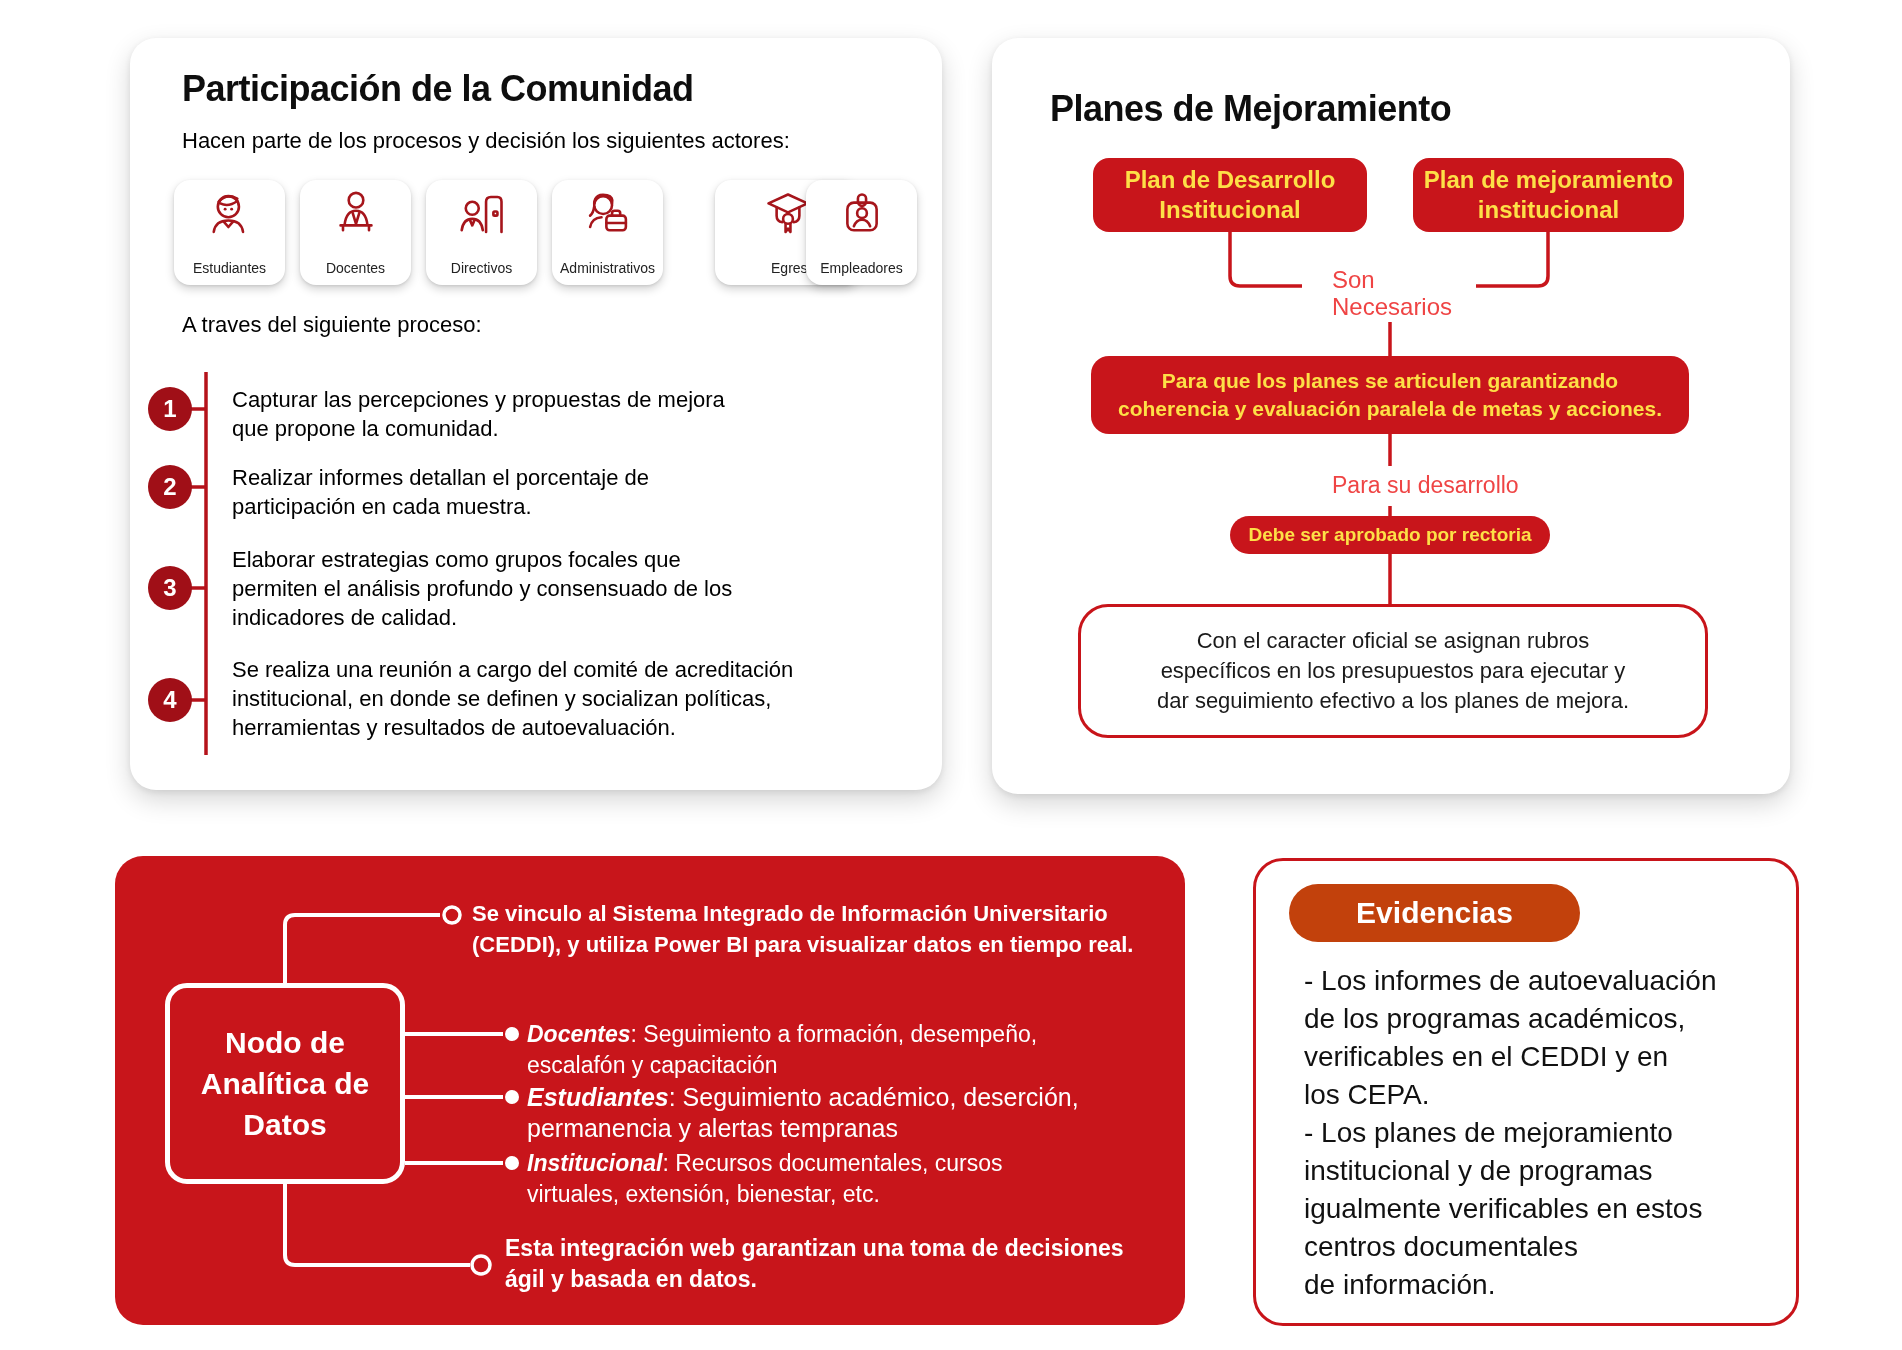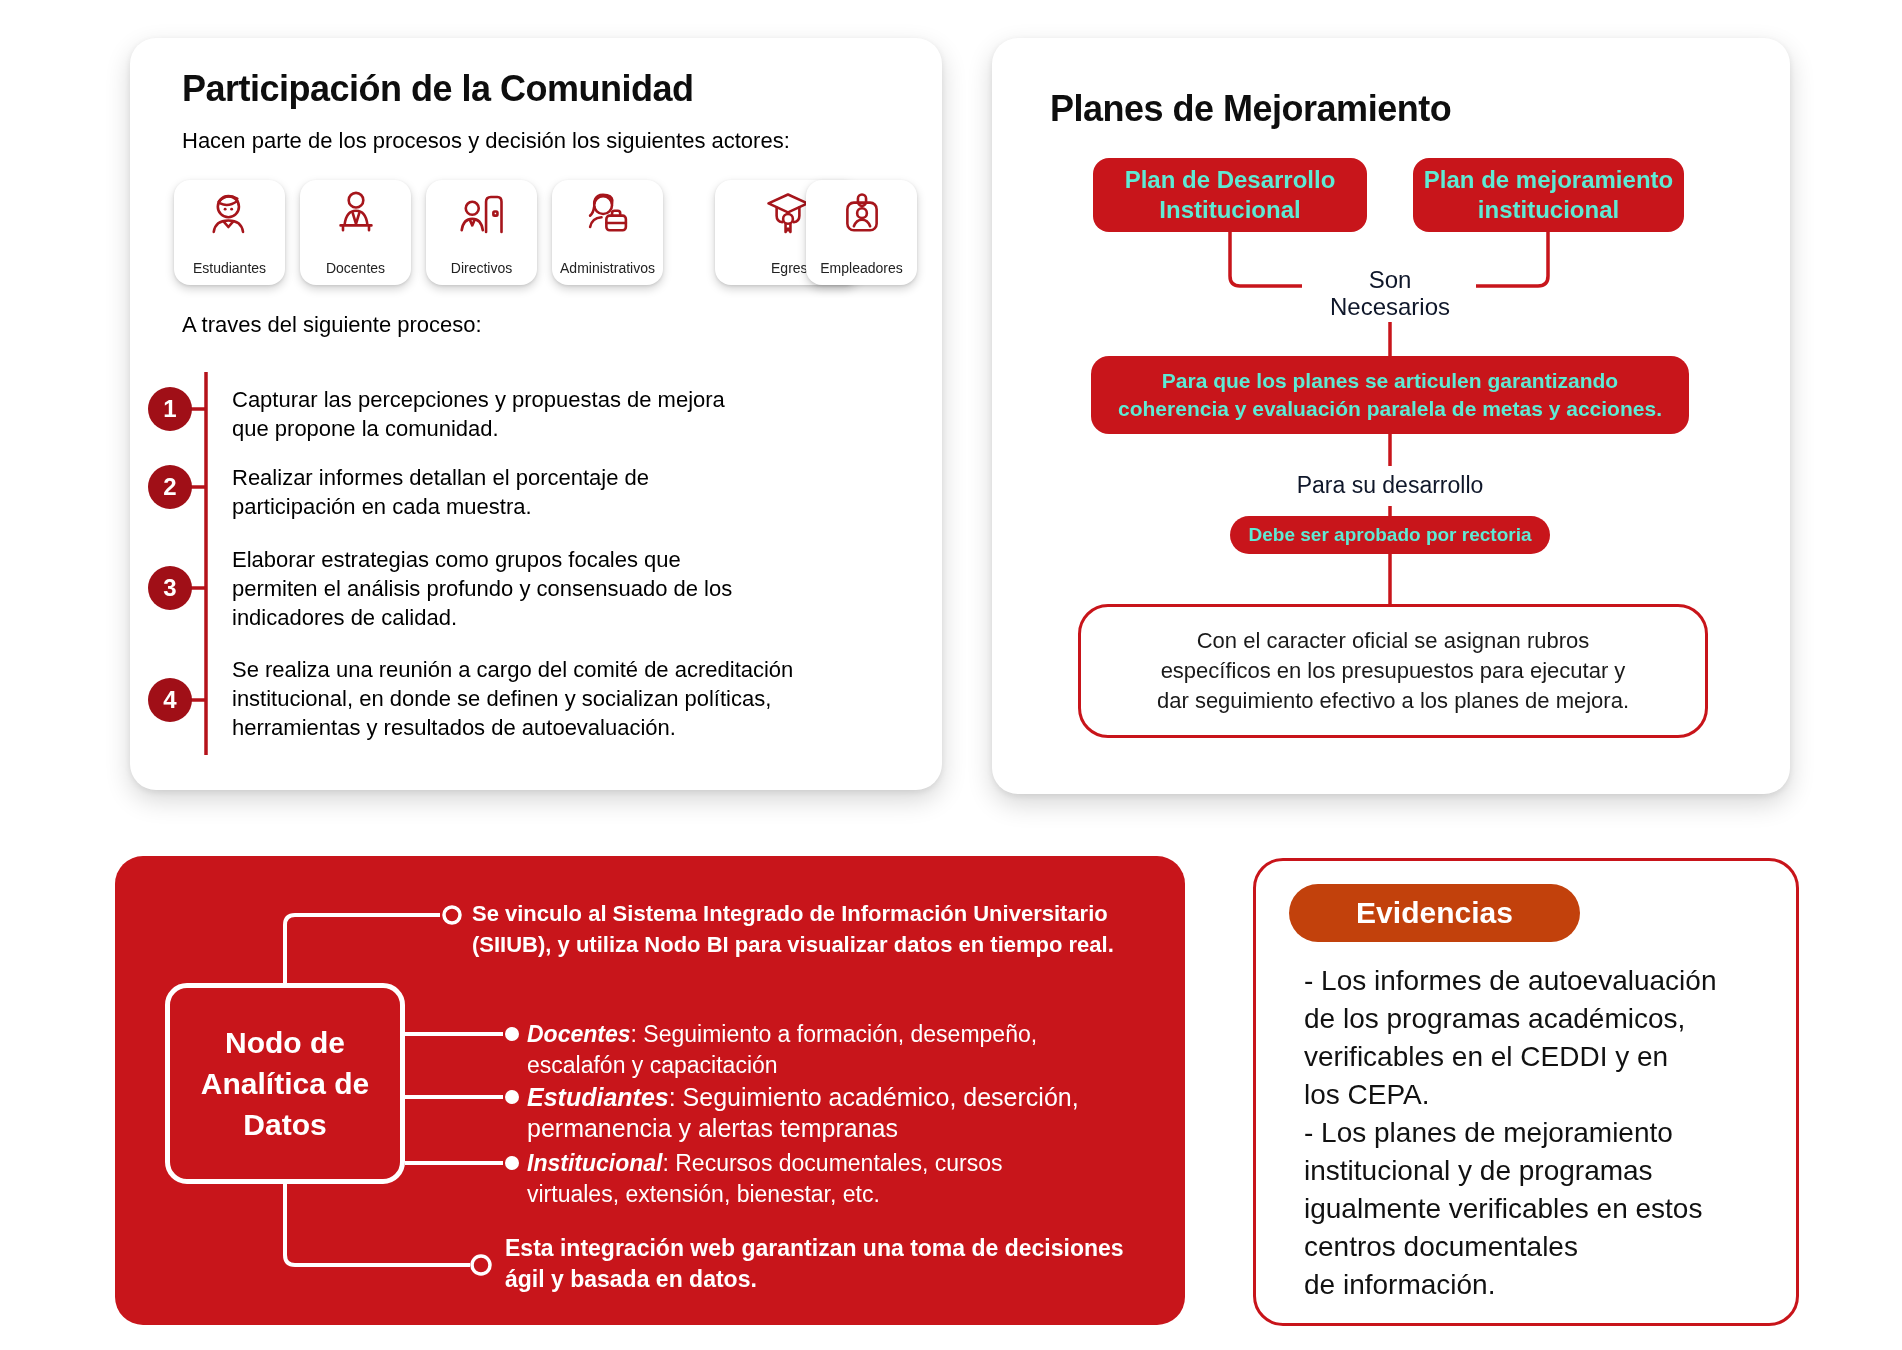--- a/index.html
+++ b/index.html
@@ -12,23 +12,23 @@
   .h1{font-size:36px;font-weight:800;color:#0e0e0e;letter-spacing:-.5px;}
   .body1{font-size:22px;line-height:29px;color:#000000;}
   .chip{position:absolute;top:180px;width:111px;height:105px;background:#fff;border-radius:16px;
         box-shadow:0 4px 10px rgba(0,0,0,.18), 0 1px 3px rgba(0,0,0,.10);
         display:flex;flex-direction:column;align-items:center;justify-content:flex-end;}
   .chip svg{position:absolute;top:8px;left:50%;transform:translateX(-50%);}
   .chip-label{font-size:14px;font-weight:500;color:#222;margin-bottom:9px;}
   .stepnum{position:absolute;left:148px;width:44px;height:44px;border-radius:50%;background:#A00F17;
            color:#fff;font-size:24px;font-weight:800;display:flex;align-items:center;justify-content:center;}
   .steptext{position:absolute;left:232px;width:660px;}
-  .redbox{position:absolute;background:#C8151B;color:#5eead4;display:flex;align-items:center;justify-content:center;
+  .redbox{position:absolute;background:#C8151B;color:#fde047;display:flex;align-items:center;justify-content:center;
           text-align:center;font-weight:700;}
-  .flowlabel{position:absolute;text-align:center;color:#0f172a;}
+  .flowlabel{position:absolute;text-align:left;color:#ef4444;margin-left:42px;}
   .outlinebox{position:absolute;background:#fff;border:3px solid #C8141A;display:flex;align-items:center;
               justify-content:center;text-align:center;color:#1a1a1a;}
   .redpanel{position:absolute;background:#C8151B;border-radius:28px;}
   .white{color:#ffffff;}
   .nodebox{position:absolute;border:5px solid #fff;border-radius:22px;color:#fff;
            display:flex;align-items:center;justify-content:center;text-align:center;
            font-size:30px;font-weight:800;line-height:41px;}
   .mod-name{font-weight:800;font-style:italic;}
   .evid-pill{position:absolute;background:#c2410c;border-radius:29px;color:#fff;font-weight:800;font-size:30px;
              display:flex;align-items:center;justify-content:center;}
@@ -206,21 +206,21 @@
 
   <div class="outlinebox pre" style="left:1078px;top:604px;width:624px;height:128px;border-radius:30px;font-size:22px;line-height:30px;">Con el caracter oficial se asignan rubros
 específicos en los presupuestos para ejecutar y
 dar seguimiento efectivo a los planes de mejora.</div>
 
   <div class="nodebox pre" style="left:165px;top:983px;width:230px;height:191px;">Nodo de
 Analítica de
 Datos</div>
 
   <div class="abs white pre" style="left:472px;top:898px;font-size:22px;line-height:31px;font-weight:600;">Se vinculo al Sistema Integrado de Información Universitario
-(SIIUB), y utiliza Nodo BI para visualizar datos en tiempo real.</div>
+(CEDDI), y utiliza Power BI para visualizar datos en tiempo real.</div>
 
 
   <div class="abs white" style="left:527px;top:1019px;font-size:23px;line-height:31px;">
     <span class="mod-name">Docentes</span><span class="pre">: Seguimiento a formación, desempeño,
 escalafón y capacitación</span>
   </div>
   <div class="abs white" style="left:527px;top:1082px;font-size:25px;line-height:31px;">
     <span class="mod-name">Estudiantes</span><span class="pre">: Seguimiento académico, deserción,
 permanencia y alertas tempranas</span>
   </div>

